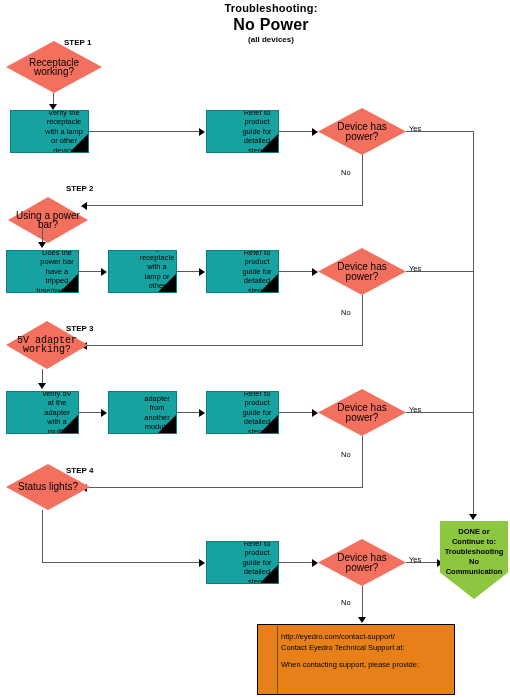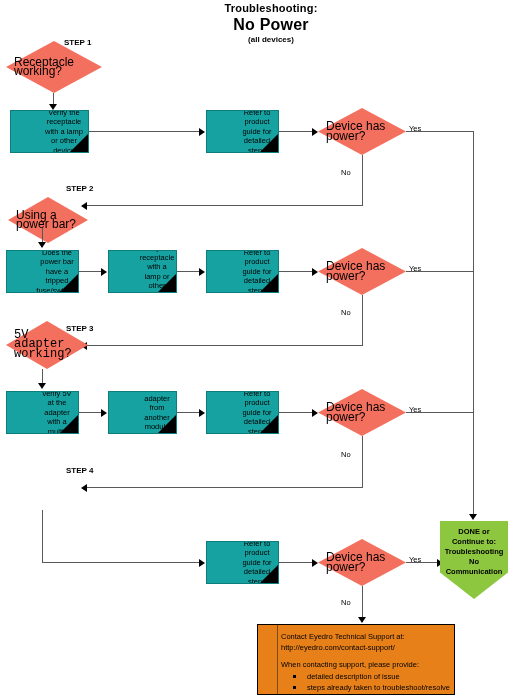--- a/index.html
+++ b/index.html
@@ -45,21 +45,21 @@
   
   .diamond{position:absolute;}
   .diamond .shape{
     position:absolute;left:0;top:0;width:100%;height:100%;
     background:#f4705e;
     clip-path:polygon(50% 0%,100% 50%,50% 100%,0% 50%);
   }
   .diamond .txt{
     position:absolute;left:0;top:0;width:100%;height:100%;
     display:flex;align-items:center;justify-content:center;
-    text-align:left;font-size:12px;line-height:9.5px;color:#000;
+    text-align:center;font-size:10px;line-height:9.5px;color:#000;
     z-index:2;padding:0 8px;box-sizing:border-box;
   }
 
   
   .endshape{position:absolute;}
   .endshape .shape{
     position:absolute;left:0;top:0;width:100%;height:100%;
     background:#8dc740;
     clip-path:polygon(0% 0%,100% 0%,100% 66%,50% 100%,0% 66%);
   }
@@ -231,20 +231,24 @@
   <div class="ln lnh" style="left:406px;top:412px;width:68px;"></div>
   <div class="edge-label" style="left:409px;top:405px;">Yes</div>
 
   <div class="ln lnv" style="left:362px;top:436px;height:51px;"></div>
   <div class="edge-label" style="left:341px;top:450px;">No</div>
   <div class="ln lnh" style="left:87px;top:487px;width:276px;"></div>
   <div class="arrow arrow-left" style="left:81px;top:484px;"></div>
 
   <div class="step-tag" style="left:66px;top:466px;">STEP 4</div>
 
+  <div class="diamond" style="left:6px;top:464px;width:84px;height:46px;">
+    <div class="shape"></div>
+    <div class="txt">Status lights?</div>
+  </div>
 
   <div class="ln lnv" style="left:42px;top:510px;height:52px;"></div>
   <div class="ln lnh" style="left:42px;top:562px;width:159px;"></div>
   <div class="arrow arrow-right" style="left:199px;top:559px;"></div>
 
   <div class="proc" style="left:206px;top:541px;width:73px;height:43px;">
     <span class="txt">Refer to product guide for detailed steps</span>
   </div>
 
   <div class="ln lnh" style="left:279px;top:562px;width:35px;"></div>
@@ -272,24 +276,20 @@
       <div>DONE or</div>
       <div>Continue to:</div>
       <div>Troubleshooting</div>
       <div>No Communication</div>
     </div>
   </div>
 
   <div class="support" style="left:257px;top:624px;width:198px;height:71px;">
     <div class="divider"></div>
     <div class="body">
+      <div>http://eyedro.com/contact-support/</div>
       <div>Contact Eyedro Technical Support at:</div>
-      <div>http://eyedro.com/contact-support/</div>
       <div class="gap"></div>
       <div>When contacting support, please provide:</div>
-      <ul>
-        <li>detailed description of issue</li>
-        <li>steps already taken to troubleshoot/resolve</li>
-      </ul>
     </div>
   </div>
 
 </div>
 
 </body></html>

